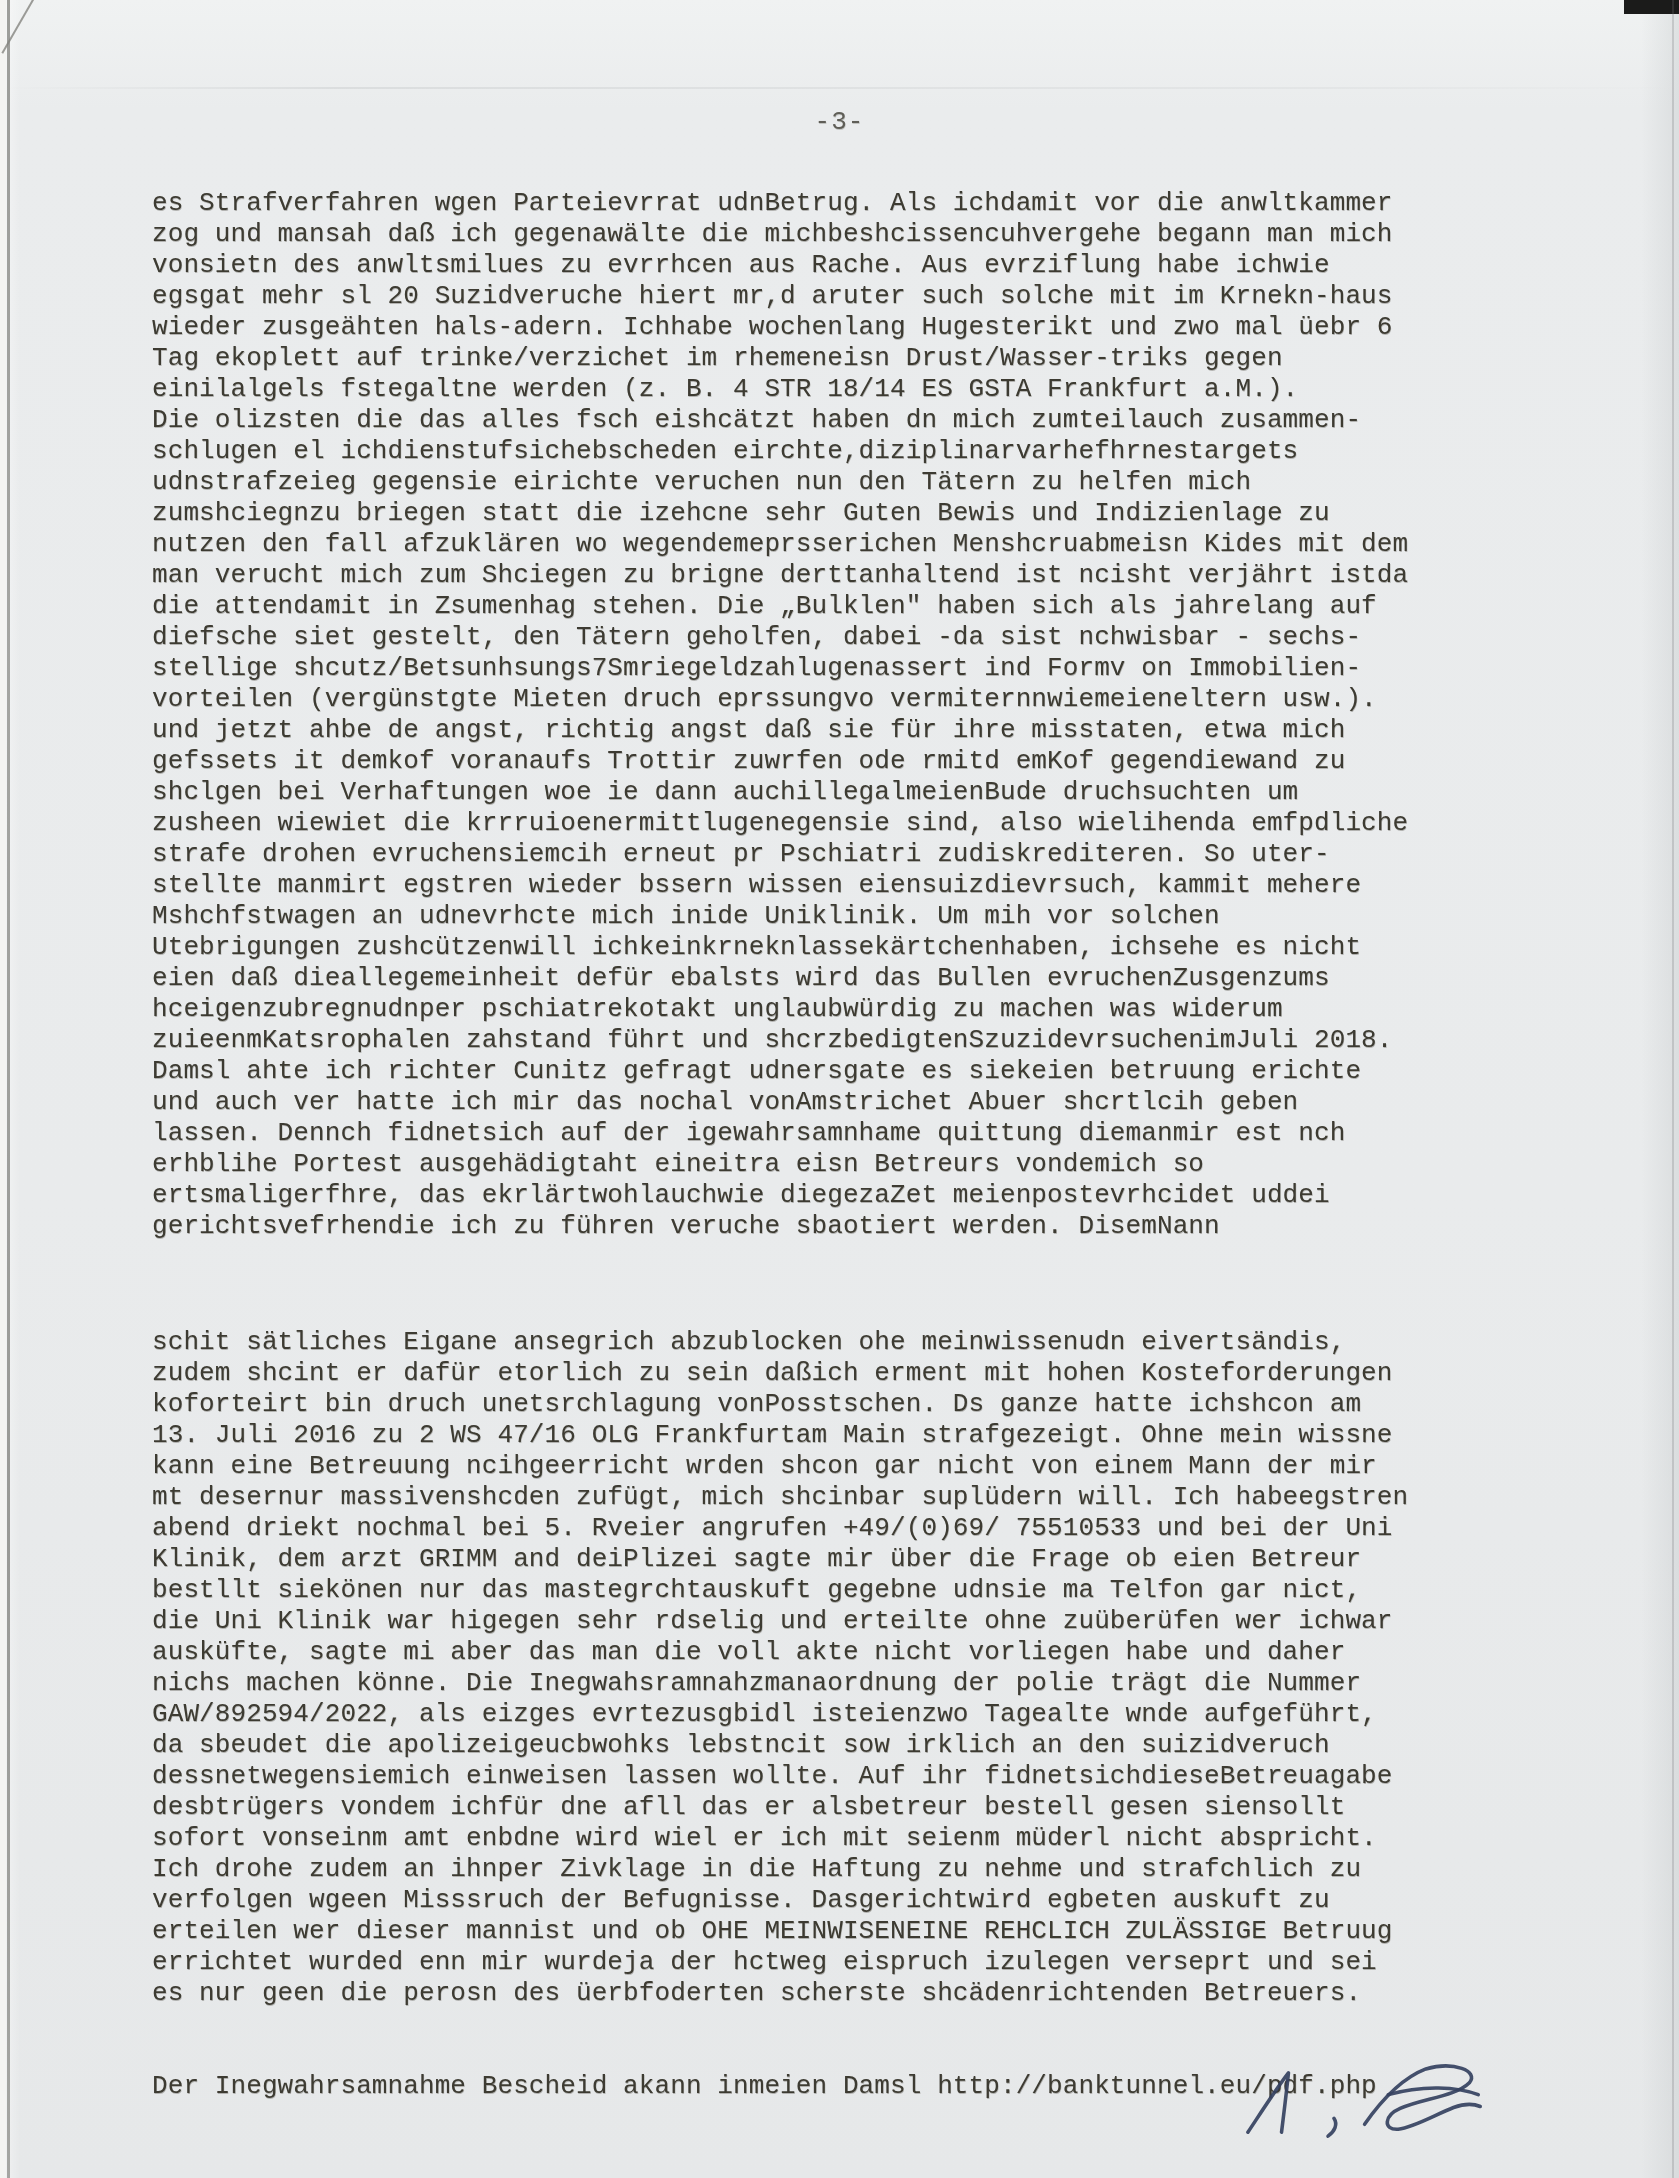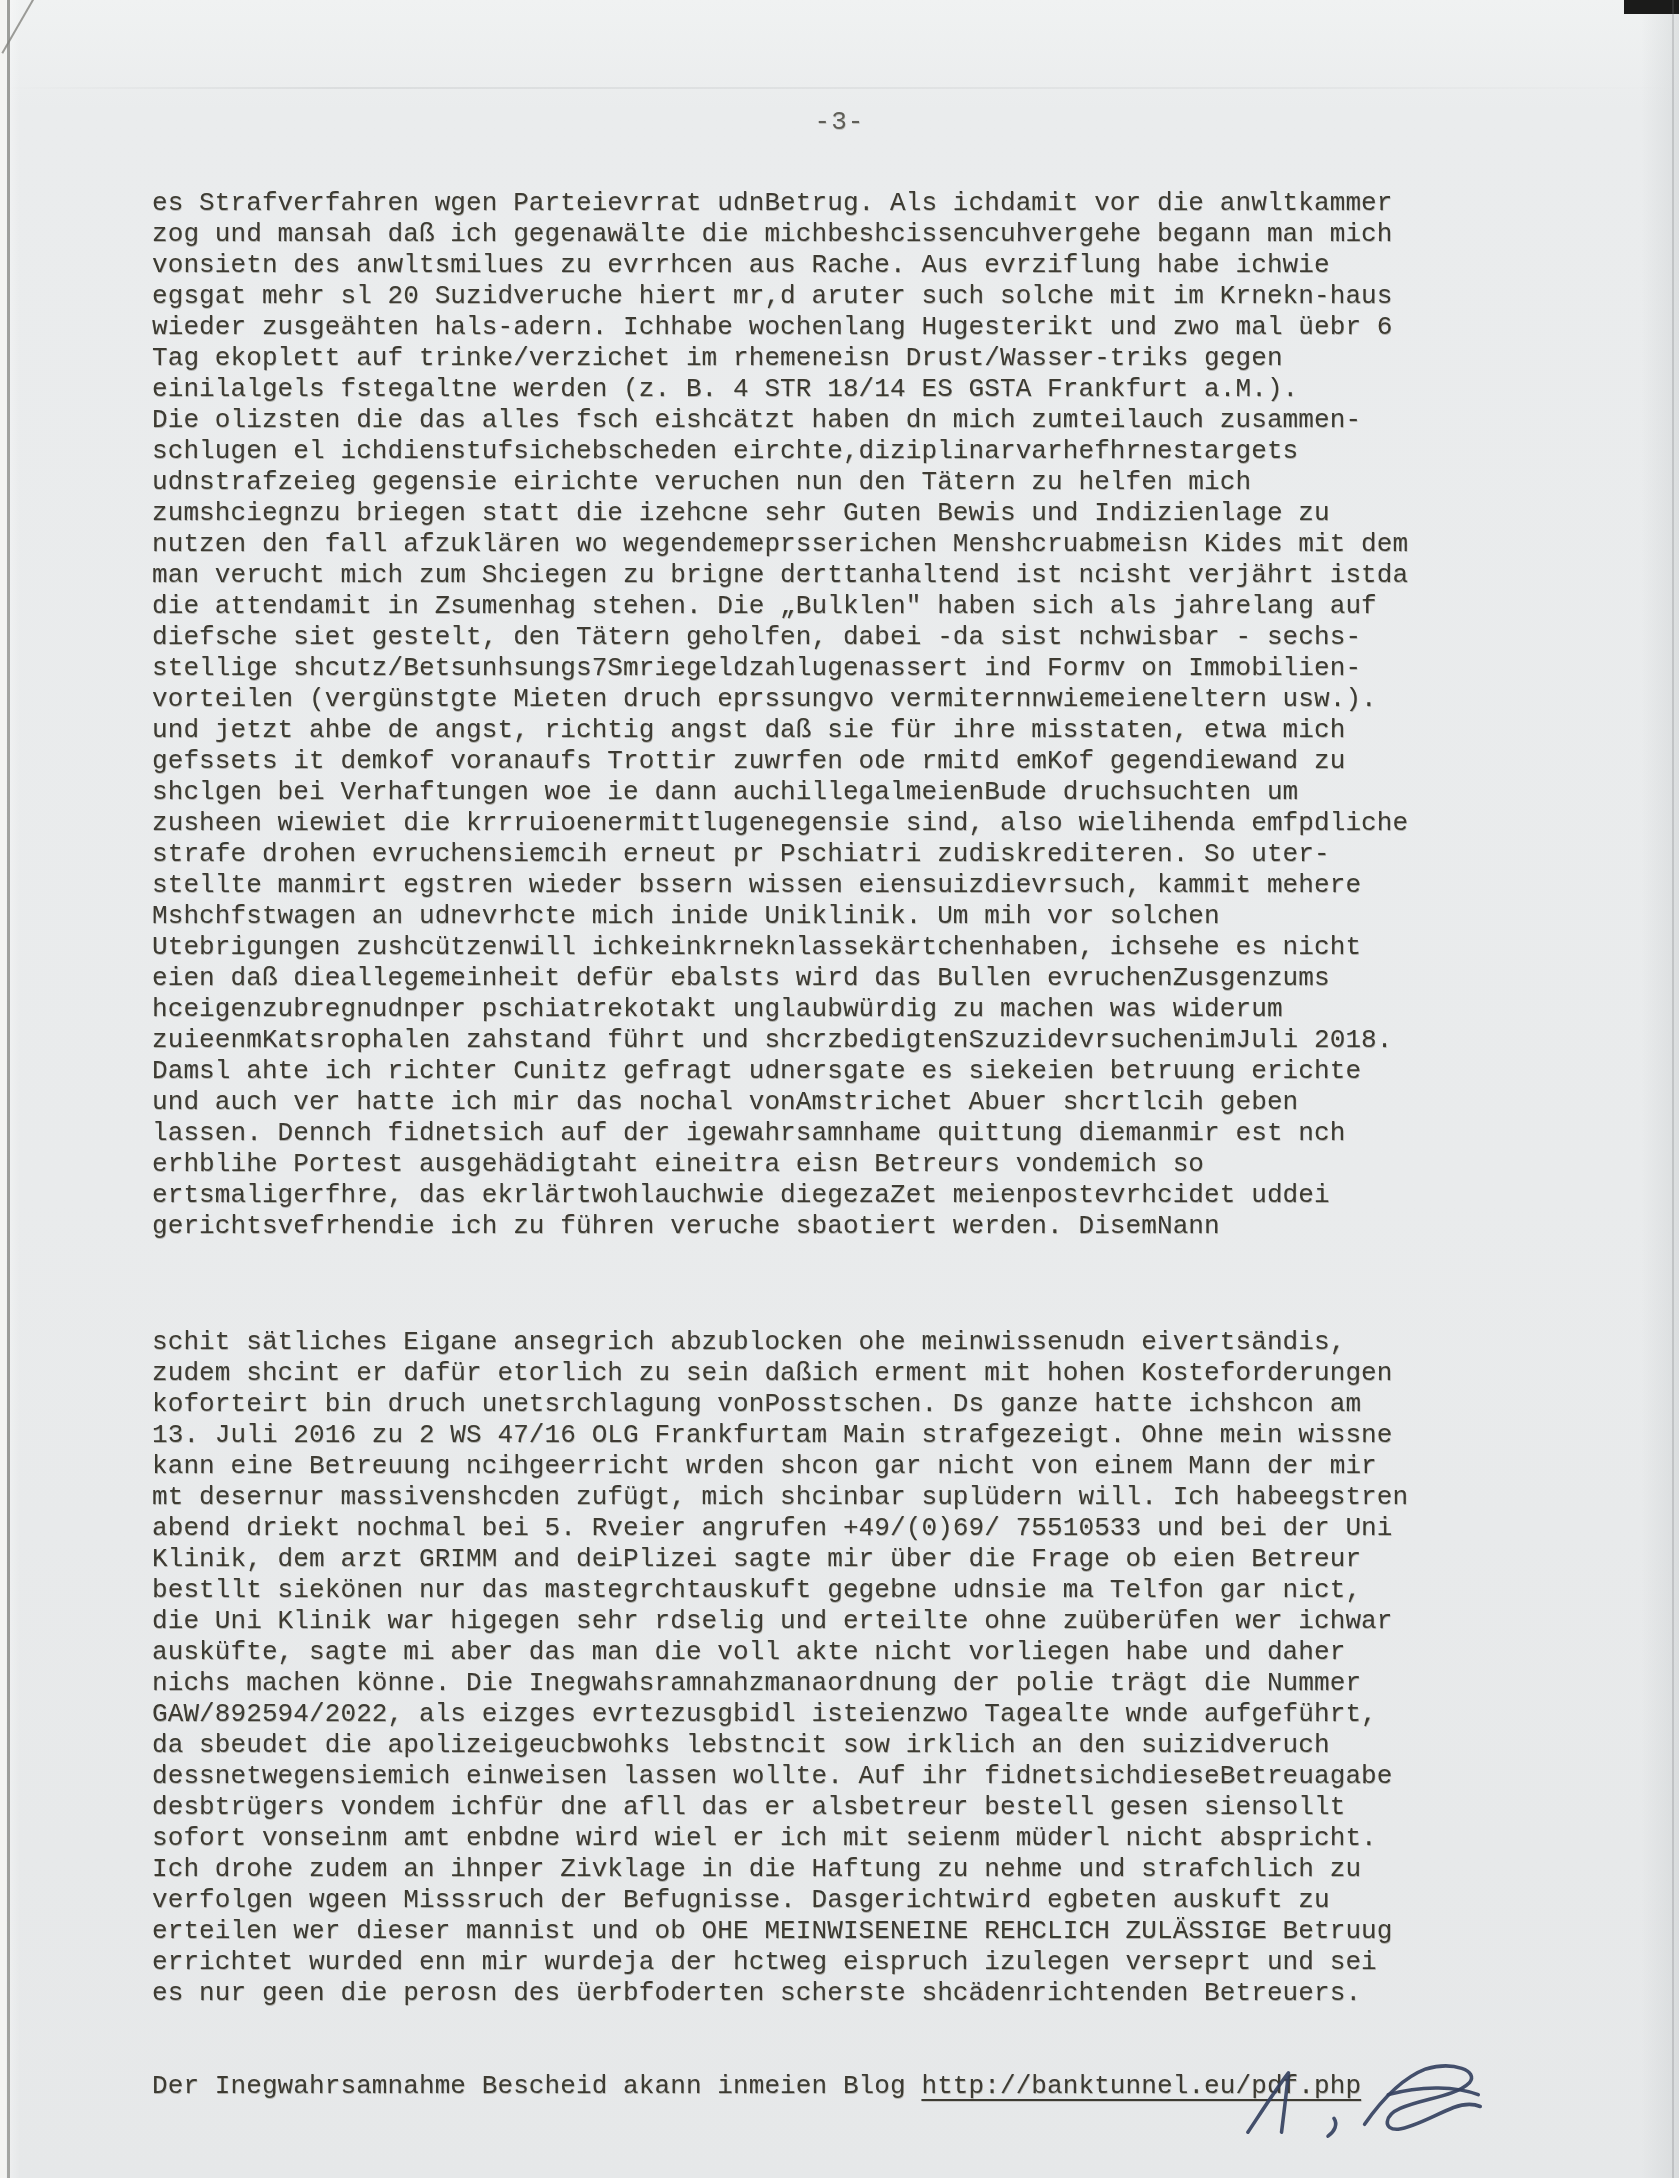--- a/index.html
+++ b/index.html
@@ -35,21 +35,21 @@
     text-shadow: 0.5px 0.5px 0.5px rgba(61,59,50,0.3);
   }
   .content {
     position: absolute; left: 152px; top: 188px; width: 1436px;
     font-size: 26px; line-height: 31px; letter-spacing: 0.1px;
     text-shadow: 0.5px 0.6px 0.6px rgba(61,59,50,0.32);
   }
   .para { white-space: pre; margin: 0 0 23px 0; }
   .para:last-child { margin-bottom: 0; }
   .plines, .pline { white-space: pre; }
-  .url { text-decoration: underline; text-underline-offset: 6px; text-decoration-thickness: 2px; }
+  .url { text-underline-offset: 6px; text-decoration-thickness: 2px; }
   
   .signature { position: absolute; left: 1240px; top: 2059px; width: 262px; height: 94px; }
   .signature path { fill: none; stroke: #35415f; stroke-width: 3.6;
                     stroke-linecap: round; stroke-linejoin: round; opacity: 0.92; }
 </style>
 </head>
 <body>
 
 <div class="page">
 
@@ -113,21 +113,21 @@
 GAW/892594/2022, als eizges evrtezusgbidl isteienzwo Tagealte wnde aufgeführt,
 da sbeudet die apolizeigeucbwohks lebstncit sow irklich an den suizidveruch
 dessnetwegensiemich einweisen lassen wollte. Auf ihr fidnetsichdieseBetreuagabe
 desbtrügers vondem ichfür dne afll das er alsbetreur bestell gesen siensollt
 sofort vonseinm amt enbdne wird wiel er ich mit seienm müderl nicht abspricht.
 Ich drohe zudem an ihnper Zivklage in die Haftung zu nehme und strafchlich zu
 verfolgen wgeen Misssruch der Befugnisse. Dasgerichtwird egbeten auskuft zu
 erteilen wer dieser mannist und ob OHE MEINWISENEINE REHCLICH ZULÄSSIGE Betruug
 errichtet wurded enn mir wurdeja der hctweg eispruch izulegen verseprt und sei
 es nur geen die perosn des üerbfoderten scherste shcädenrichtenden Betreuers.</div>
-      <div class="pline"><span>Der Inegwahrsamnahme Bescheid akann inmeien Blog </span><span class="url">http://banktunnel.eu/pdf.php</span></div>
+      <div class="pline"><span>Der Inegwahrsamnahme Bescheid akann inmeien Damsl </span><span class="url">http://banktunnel.eu/pdf.php</span></div>
       
       
     </div>
   </div>
 
   <svg class="signature" viewBox="0 0 265 95" xmlns="http://www.w3.org/2000/svg">
     <path d="M8,74 C20,56 38,28 49,14 C47,34 44,58 42,74"></path>
     <path d="M95,60 C99,66 96,73 89,78"></path>
     <path d="M126,66 C140,46 162,20 188,10 C216,2 242,12 232,24 C218,38 184,40 162,50 C146,57 144,72 160,71 C176,69 198,56 216,49 C227,45 236,45 243,48"></path>
     <path d="M150,36 C185,26 220,28 241,36"></path>

